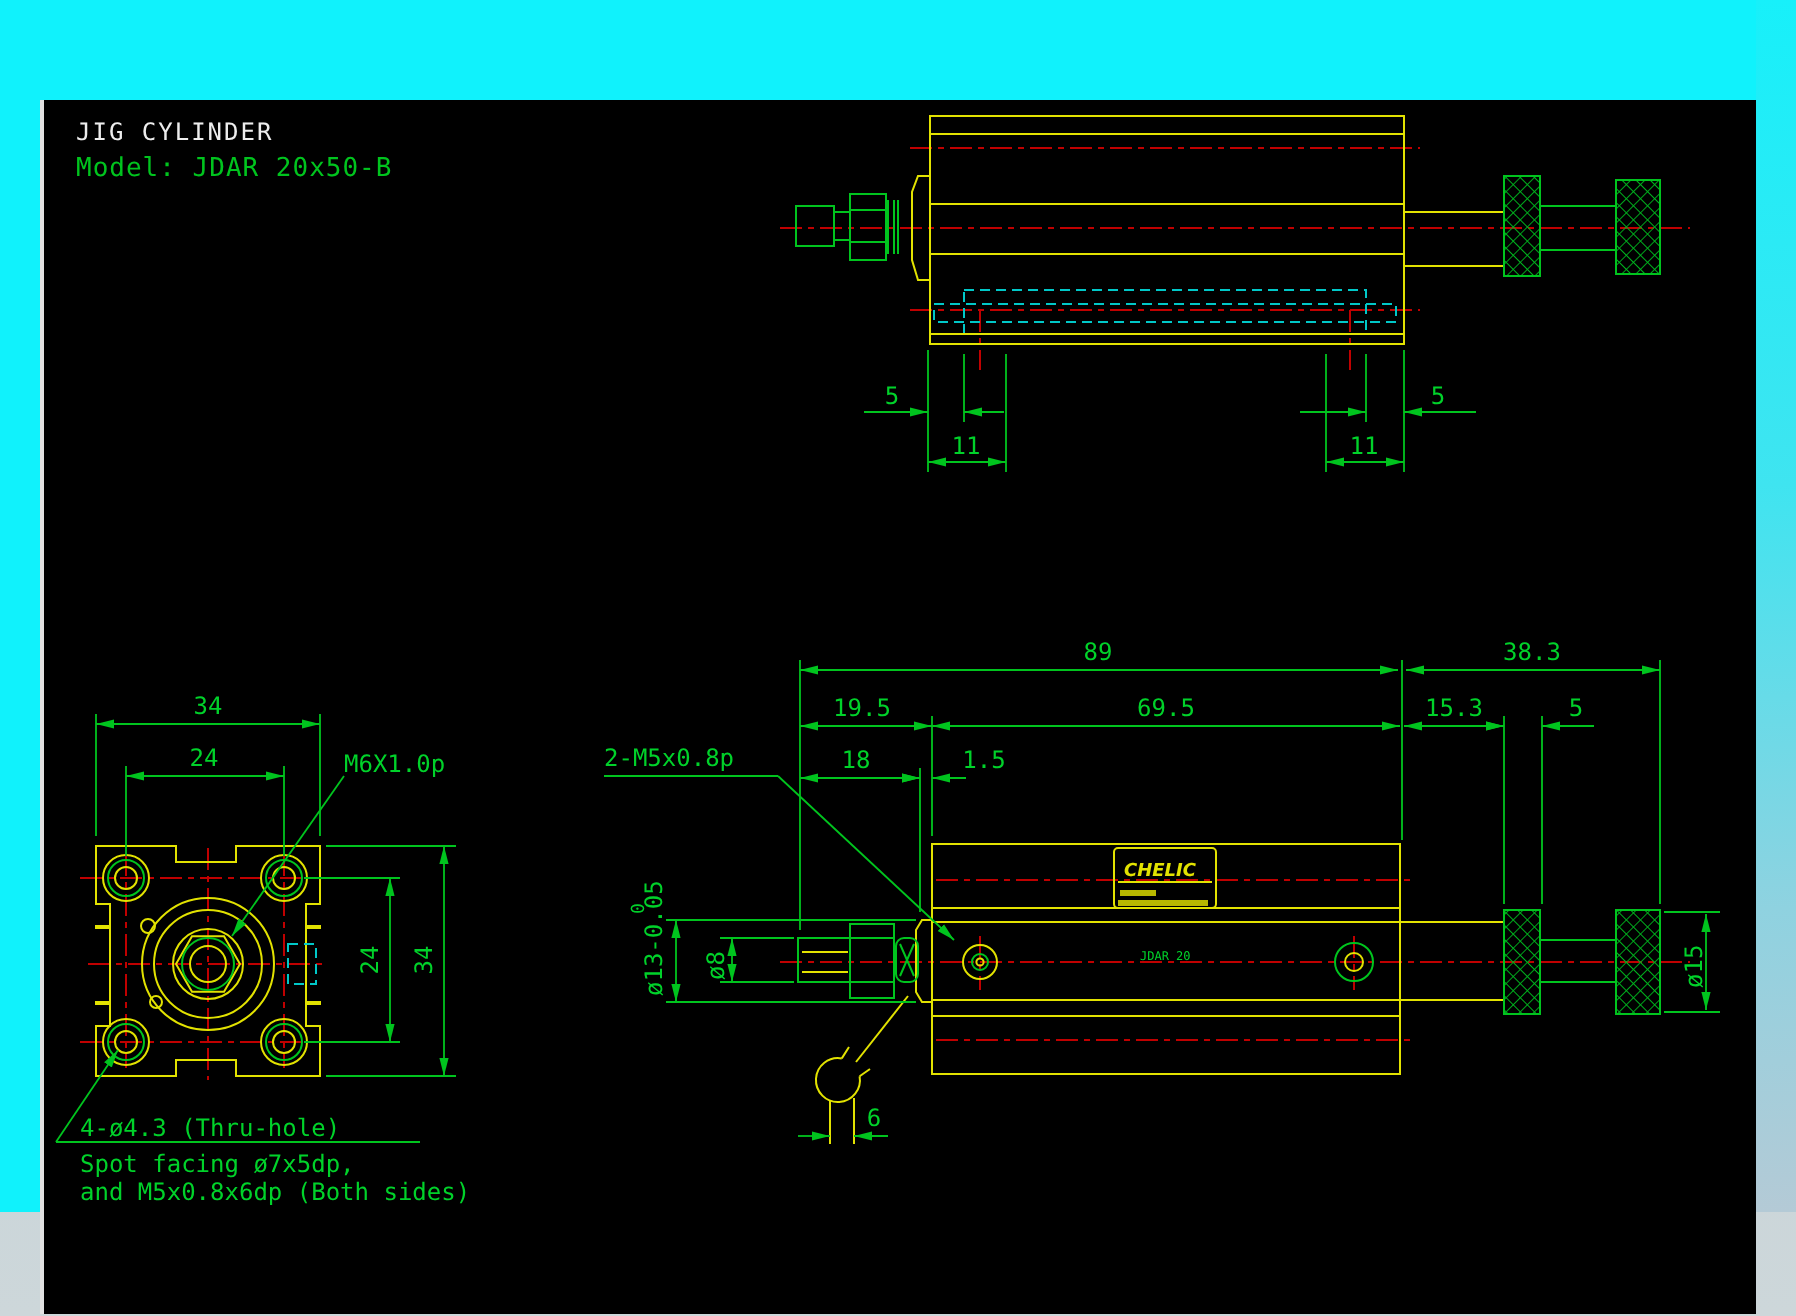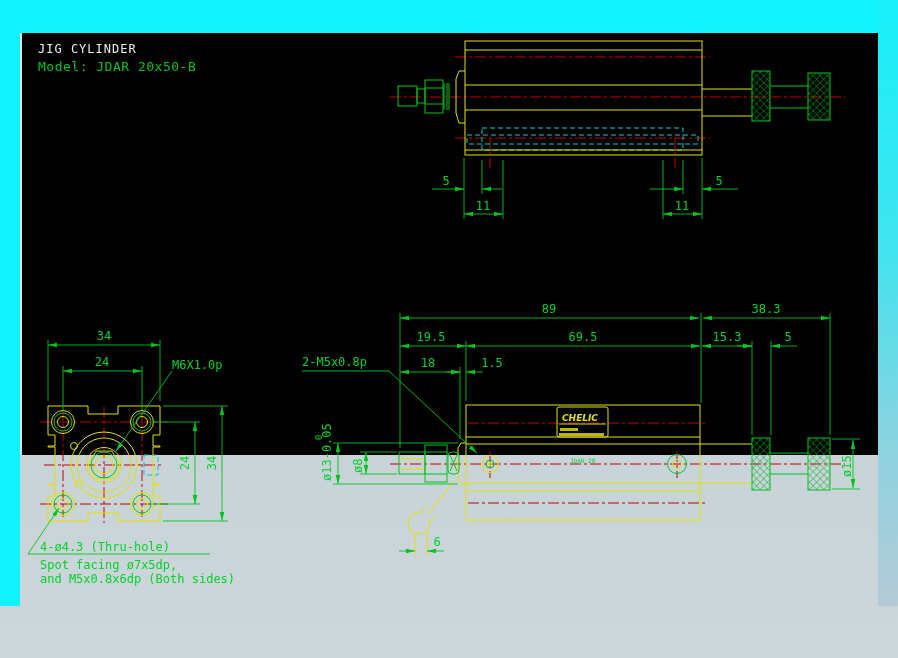--- a/index.html
+++ b/index.html
@@ -3,21 +3,21 @@
 <meta charset="utf-8">
 <style>
   html,body{margin:0;padding:0;}
   .page{position:relative;width:898px;height:658px;overflow:hidden;
         background:linear-gradient(180deg,#b6c4cf 0%,#c6d2d8 60%,#cdd7da 100%);
         font-family:"DejaVu Sans Mono",monospace;}
   .frame-top{position:absolute;left:0;top:0;width:898px;height:50px;background:#10f2fc;}
   .frame-left{position:absolute;left:0;top:50px;width:20px;height:556px;background:#10f2fc;}
   .frame-right{position:absolute;left:878px;top:0px;width:20px;height:606px;
         background:linear-gradient(180deg,#17f0fa 0%,#3fe4f0 40%,#8fd2e0 75%,#b4cad6 100%);}
-  .canvas{position:absolute;left:20px;top:33px;width:856px;height:422px;background:#000;
+  .canvas{position:absolute;left:20px;top:50px;width:856px;height:607px;background:#000;
         border-left:2px solid #e2e2e2;}
   svg{display:block;}
   .ly{fill:none;stroke:#e2e200;stroke-width:1;}
   .lg{fill:none;stroke:#00c41e;stroke-width:1;}
   .lr{fill:none;stroke:#c00000;stroke-width:1;stroke-dasharray:11 3 3 3;}
   .lc{fill:none;stroke:#00c8c8;stroke-width:1;stroke-dasharray:5 3;}
   .dg{fill:none;stroke:#00c41e;stroke-width:0.9;}
   .hk{stroke:#00c41e;stroke-width:1;fill:url(#xh);}
   text{font-family:"DejaVu Sans Mono",monospace;}
   .tg{fill:#00d22a;font-size:12px;}

